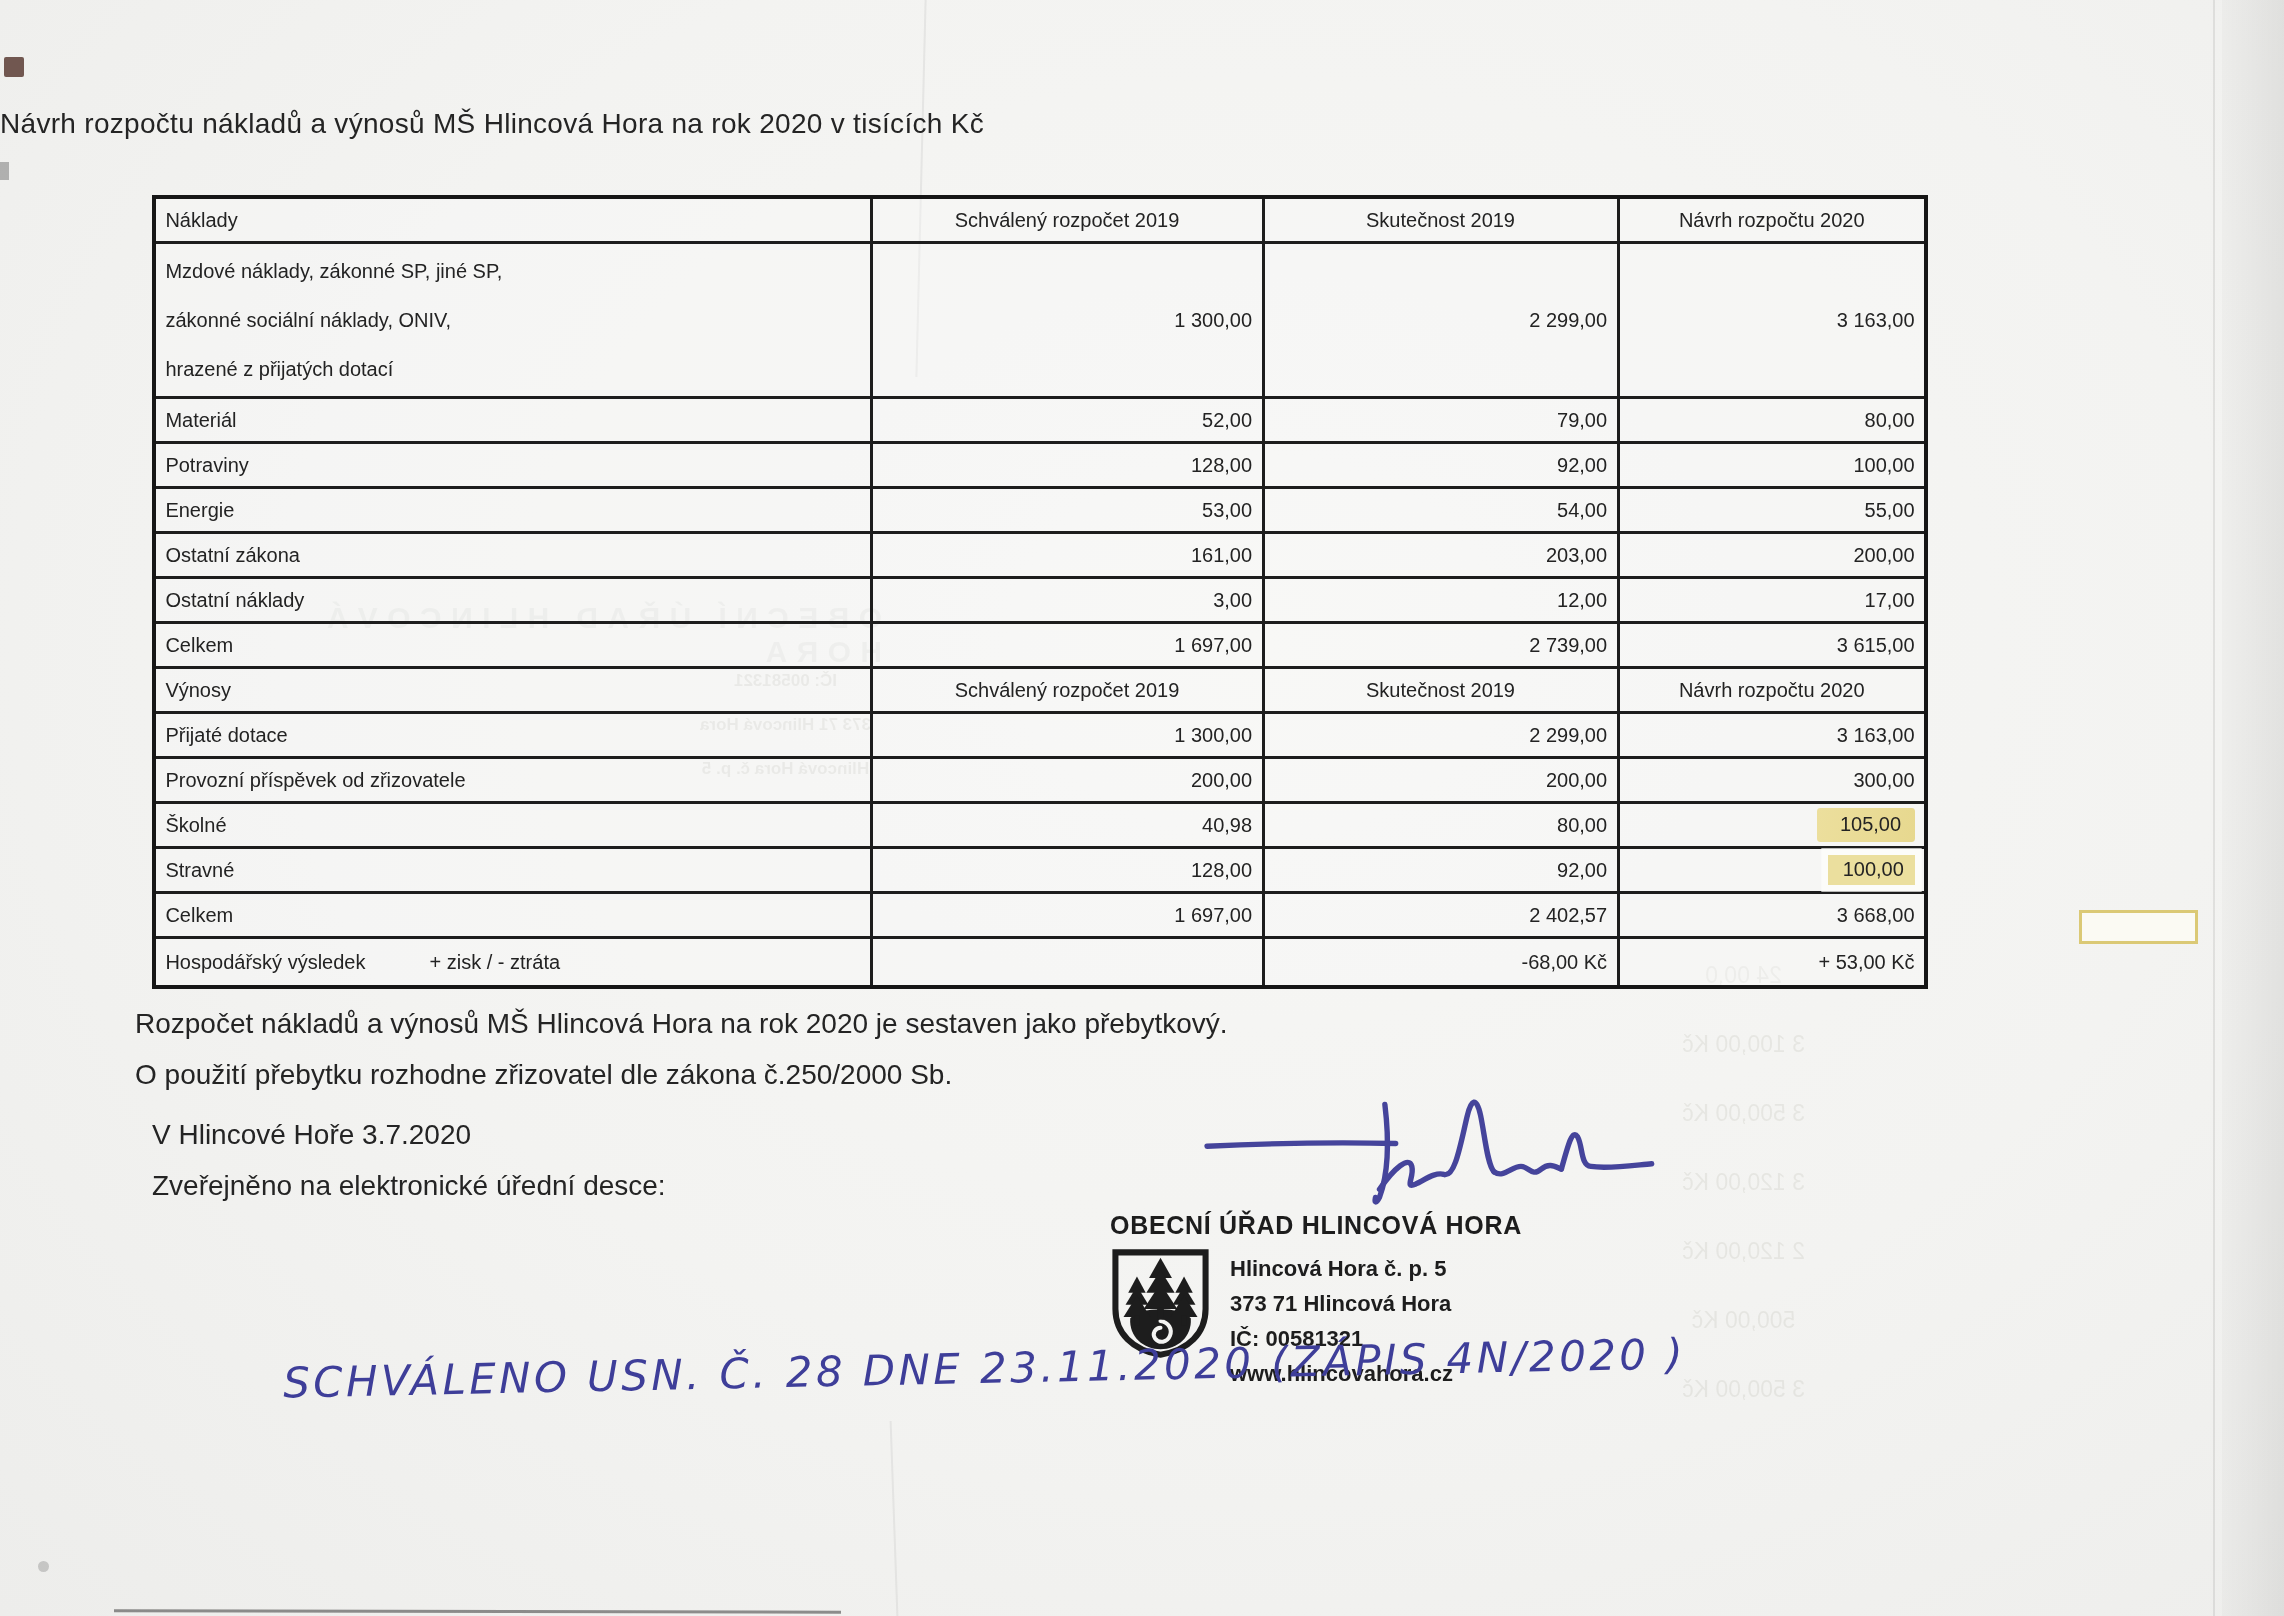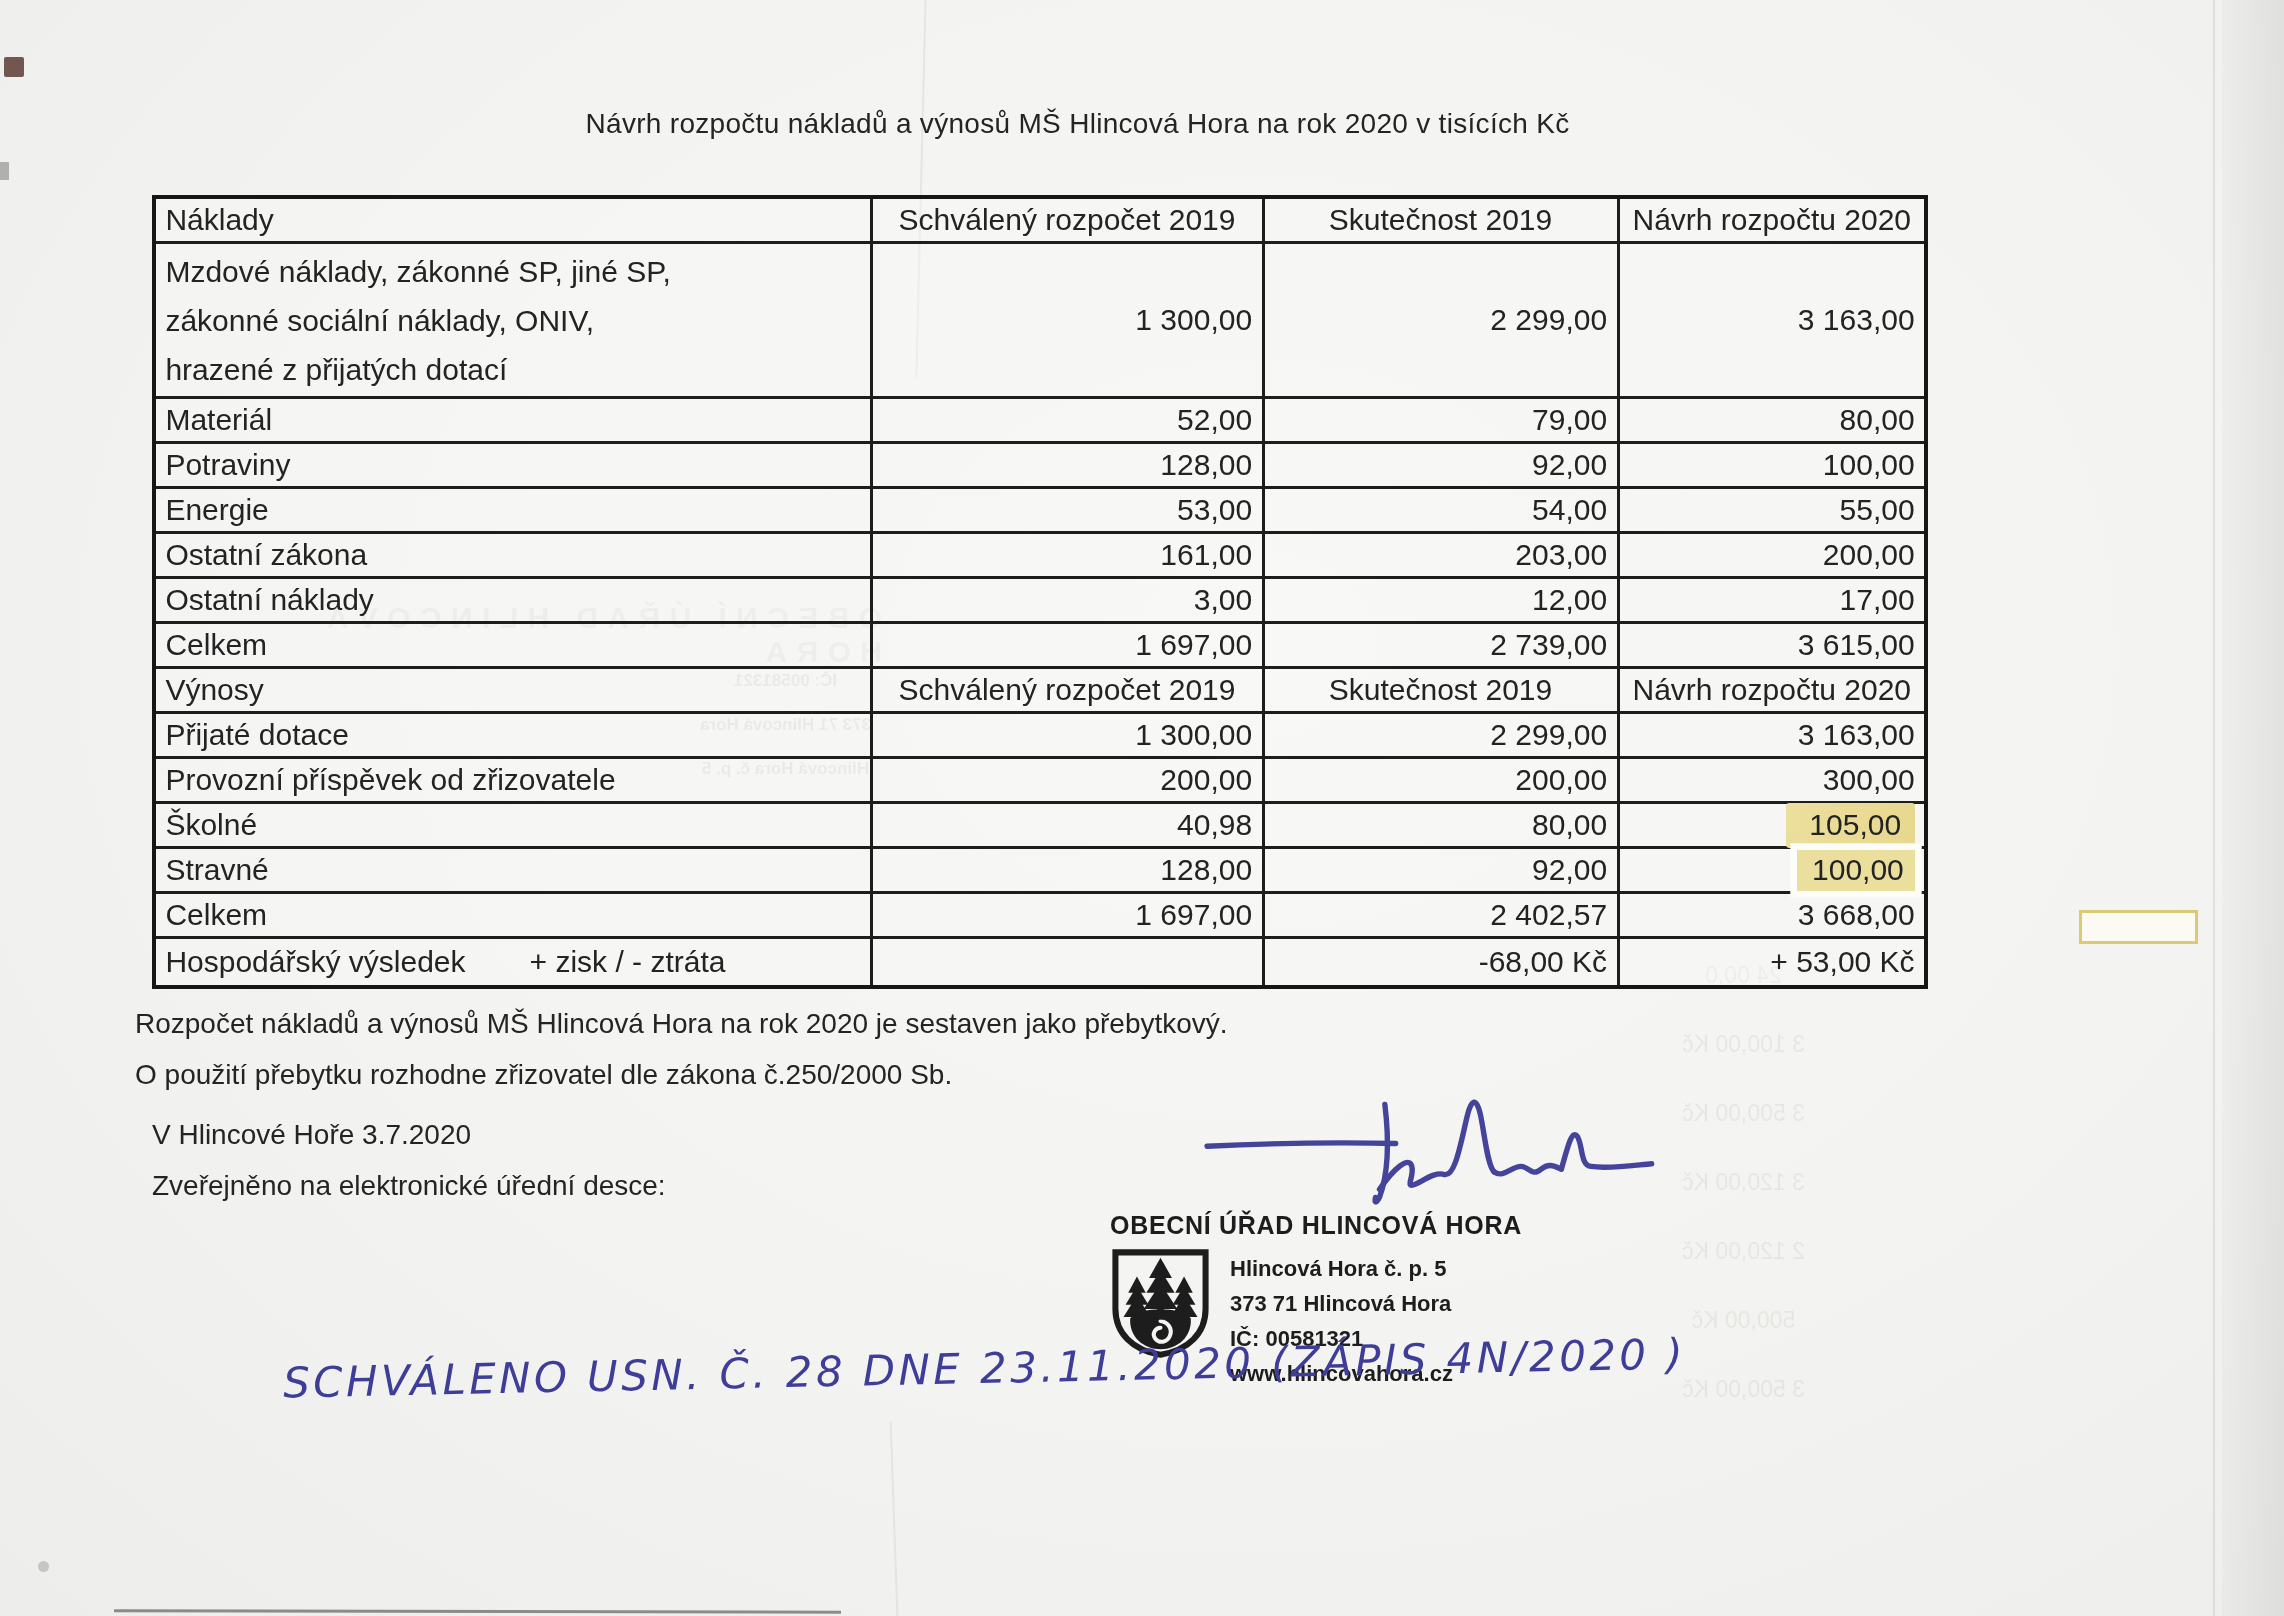--- a/index.html
+++ b/index.html
@@ -9,27 +9,27 @@
     background:#f2f2f0;
   }
   .page{
     position:absolute;inset:0;
     background:
       radial-gradient(ellipse at 55% 40%, #f7f7f5 0%, #f3f3f1 55%, #ededeb 100%);
   }
   
   .doc-title{
     position:absolute;left:0;top:108px;width:2155px;
-    text-align:center;font-size:28px;color:#242424;letter-spacing:0.3px;
+    text-align:left;font-size:28px;color:#242424;letter-spacing:0.3px;
   }
   
   .budget-table{
     position:absolute;left:152px;top:195px;width:1772px;
     border-collapse:collapse;table-layout:fixed;
-    font-size:30px;color:#232323;
+    font-size:20px;color:#232323;
   }
   .budget-table td{
     border:3.4px solid #1d1d1d;
     padding:0 9.4px;vertical-align:middle;
     background:rgba(250,250,248,0.35);
   }
   .budget-table{border:4.7px solid #161616;}
   .row-section td{height:42px;}
   .row-data td{height:42px;}
   .row-tall td{height:152px;}

